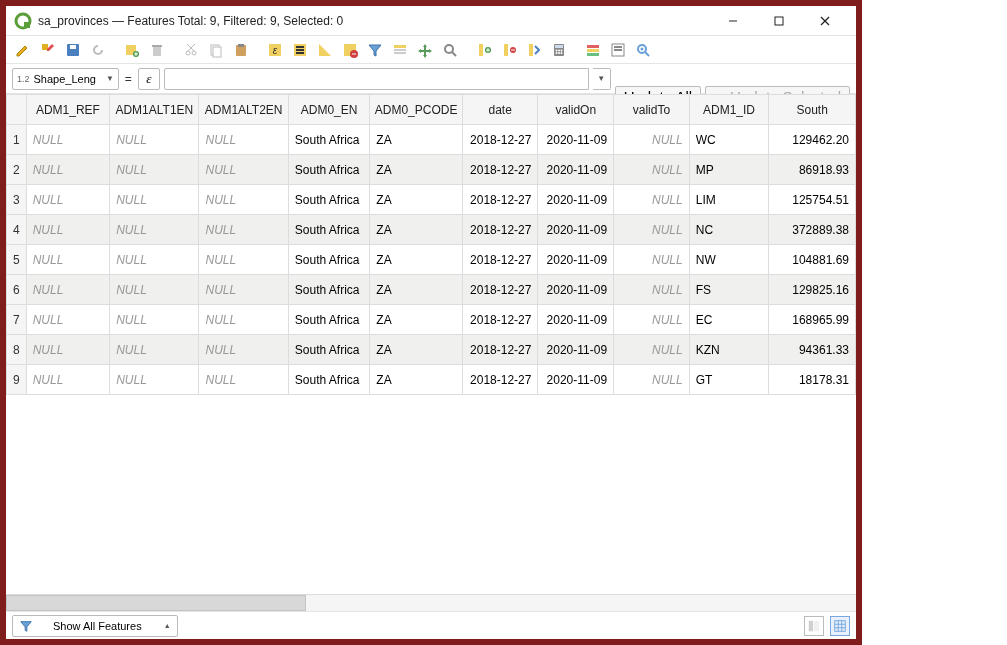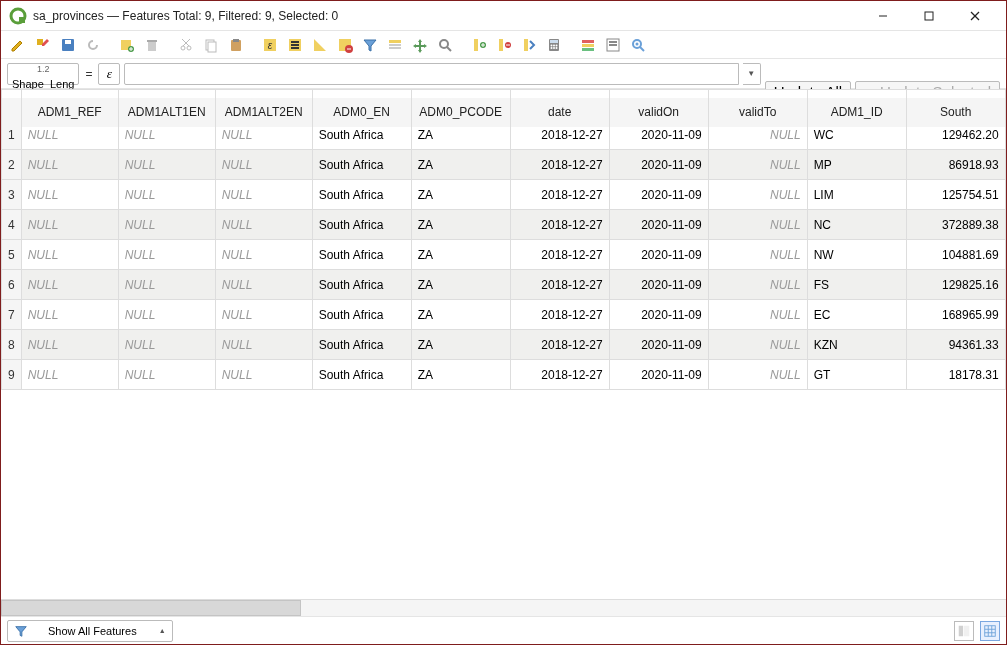--- a/index.html
+++ b/index.html
@@ -1,41 +1,41 @@
 <!DOCTYPE html>
 <html><head>
 <meta charset="utf-8">
 <style>
 * { box-sizing: border-box; margin: 0; padding: 0; }
 body { font-family: "Segoe UI", Tahoma, sans-serif; font-size: 12px; background: #fff; overflow: hidden; }
-.window { width: 1007px; height: 645px; display: flex; flex-direction: column; border: 1px solid #7f1d1d; }
+.window { width: 862px; height: 645px; display: flex; flex-direction: column; border: 6px solid #7f1d1d; }
 .titlebar { height: 30px; display: flex; align-items: center; padding: 0 8px; border-bottom: 1px solid #e5e5e5; }
 .titlebar .logo { width: 18px; height: 18px; margin-right: 6px; }
 .titlebar .title { flex: 0 0 auto; font-size: 12px; color: #222; }
 .titlebar .spacer { flex: 1; }
 .titlebar .winbtn { width: 46px; height: 30px; display: flex; align-items: center; justify-content: center; cursor: default; }
 .toolbar { height: 28px; display: flex; align-items: center; padding: 2px 6px; gap: 3px; border-bottom: 1px solid #e5e5e5; }
 .tbtn { width: 22px; height: 22px; display: flex; align-items: center; justify-content: center; border: 1px solid transparent; border-radius: 2px; }
 .tbtn svg { width: 16px; height: 16px; }
 .tsep { width: 6px; }
 .exprbar { height: 30px; display: flex; align-items: center; padding: 2px 6px; gap: 4px; border-bottom: 1px solid #e5e5e5; }
-.field-sel { height: 22px; border: 1px solid #bbb; border-radius: 2px; display: flex; align-items: center; padding: 0 4px; gap: 4px; background: #fff; flex-direction: column; }
+.field-sel { height: 22px; border: 1px solid #bbb; border-radius: 2px; display: flex; align-items: center; padding: 0 4px; gap: 4px; background: #fff; }
 .field-sel .ft { font-size: 9px; color: #666; }
 .field-sel .fn { font-size: 11px; }
 .field-sel .dd { font-size: 8px; color: #555; margin-left: 6px; }
 .eq { padding: 0 2px; color: #333; }
 .eps-btn { width: 22px; height: 22px; border: 1px solid #bbb; border-radius: 2px; display: flex; align-items: center; justify-content: center; background: #fff; font-family: serif; font-style: italic; }
 .expr-in { flex: 1; height: 22px; border: 1px solid #bbb; border-radius: 2px 0 0 2px; padding: 0 4px; font-size: 12px; }
 .expr-dd { width: 18px; height: 22px; border: 1px solid #bbb; border-left: none; border-radius: 0 2px 2px 0; display: flex; align-items: center; justify-content: center; font-size: 8px; color: #555; }
 .upd-btn { height: 22px; padding: 0 8px; border: 1px solid #bbb; border-radius: 2px; background: #f6f6f6; font-size: 15px; margin-top: 36px; }
 .upd-btn.dis { color: #aaa; padding-left: 24px; }
 .tablewrap { flex: 1; overflow: auto; background: #fff; position: relative; }
 table { border-collapse: collapse; table-layout: fixed; }
 th, td { border: 1px solid #ddd; height: 30px; font-size: 12px; }
-th { background: #f5f5f5; font-weight: normal; text-align: center; color: #222; position: sticky; top: 8px; }
+th { background: #f5f5f5; font-weight: normal; text-align: center; color: #222; position: sticky; top: 0; }
 th.rownumh { width: 14px; }
 td.rownum { width: 14px; text-align: center; background: #f5f5f5; color: #333; }
 td { padding: 0 6px; }
 td.null { color: #999; font-style: italic; }
 td.txt { text-align: left; }
 td.num { text-align: right; }
 tr.even td:not(.rownum) { background: #f0f0ee; }
 .col-ref,.col-a1,.col-a2 { width: 97px; }
 .col-a0en,.col-pcode,.col-date,.col-valon,.col-valto,.col-id,.col-area { width: 99px; }
 .hscroll { height: 17px; border-top: 1px solid #ddd; background: #f5f5f5; position: relative; }

